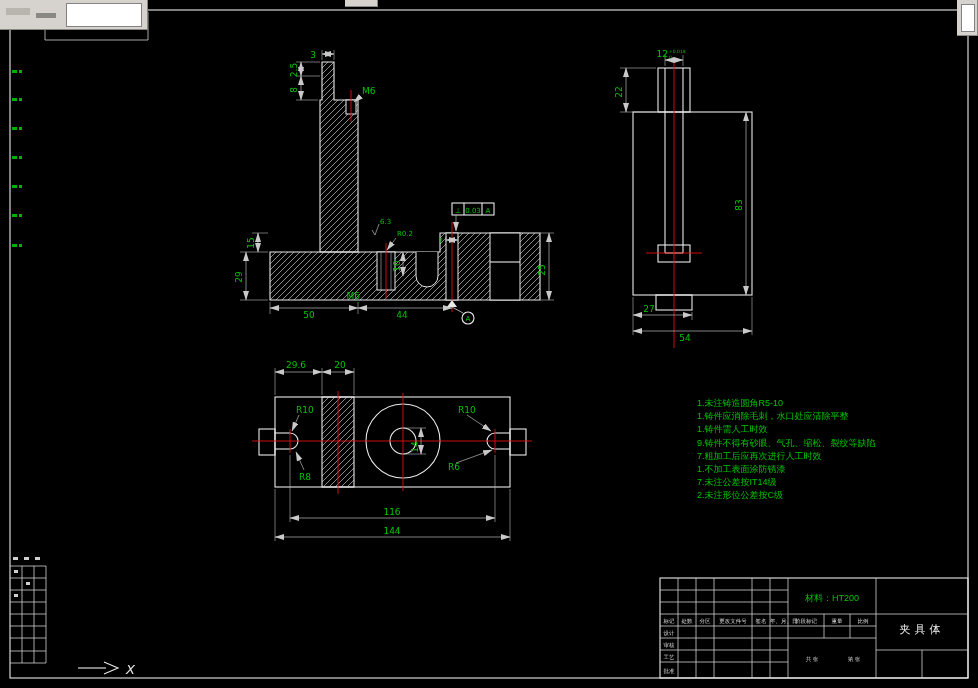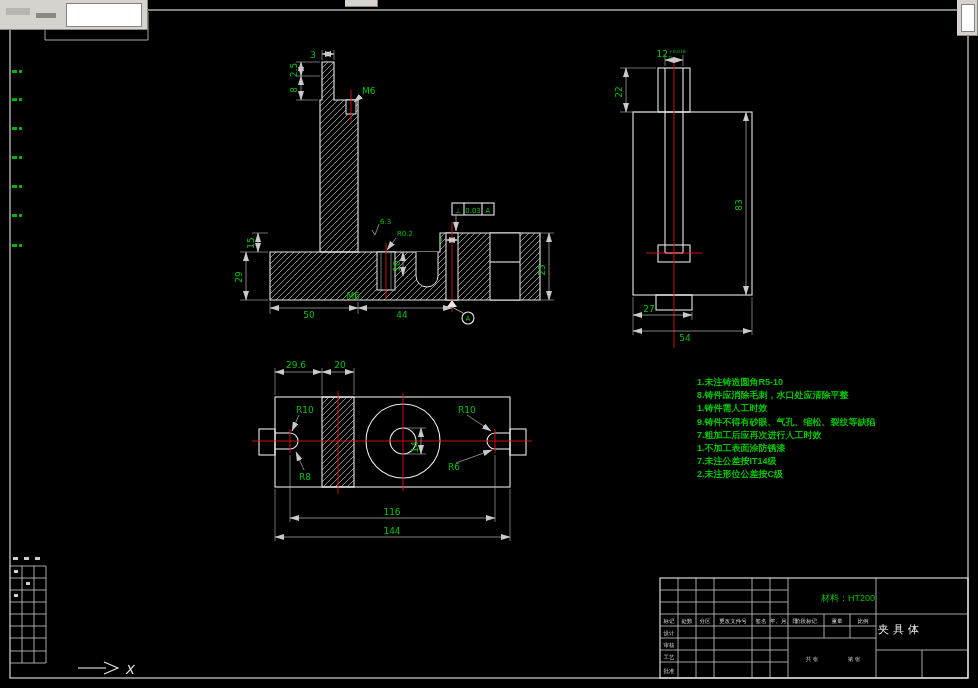--- a/index.html
+++ b/index.html
@@ -14,24 +14,24 @@
   .dim{stroke:#b9b9b9;stroke-width:0.7;fill:none;marker-start:url(#ae);marker-end:url(#ae);}
   .lead{stroke:#b9b9b9;stroke-width:0.7;fill:none;marker-end:url(#ae);}
   .thin{stroke:#cfcfcf;stroke-width:0.8;fill:none;}
   .gt {fill:#00c400;font-size:9px;}
   .gs {fill:#00c400;font-size:7px;}
   .wt {fill:#e9e9e9;}
   .zone{fill:#00b000;}
   .abs{position:absolute;}
   .chrome{position:absolute;background:#d6d3ce;box-sizing:border-box;border-right:1px solid #8a8883;border-bottom:1px solid #8a8883;}
   .chrome .wbox{position:absolute;background:#fff;border:1px solid #848284;}
-  .notes{position:absolute;left:697px;top:376px;color:#00c400;font-size:9px;line-height:13.2px;white-space:nowrap;font-weight:bold;}
+  .notes{position:absolute;left:697px;top:397px;color:#00c400;font-size:9px;line-height:13.2px;white-space:nowrap;}
   .tlabel{position:absolute;color:#d8d8d8;font-size:5.5px;line-height:10px;text-align:center;white-space:nowrap;}
-  .material{position:absolute;left:789px;top:592px;width:86px;text-align:right;color:#00c400;font-size:9px;}
-  .pname{position:absolute;left:878px;top:622px;width:88px;color:#eee;font-size:11px;letter-spacing:4px;}
+  .material{position:absolute;left:789px;top:592px;width:86px;text-align:center;color:#00c400;font-size:9px;}
+  .pname{position:absolute;left:878px;top:622px;width:88px;text-align:center;color:#eee;font-size:11px;letter-spacing:4px;}
 </style>
 </head>
 <body>
 
 <div id="stage">
 
   <svg width="978" height="688" viewBox="0 0 978 688" class="abs" style="left:0;top:0">
     <defs>
       <pattern id="hp" width="6" height="6" patternUnits="userSpaceOnUse">
         <path d="M-1,7 L7,-1" stroke="#c4c4c4" stroke-width="0.7"></path>
@@ -284,21 +284,21 @@
 
     <g>
       <line x1="78" y1="668" x2="106" y2="668" class="o" stroke-width="1"></line>
       <path d="M104,662 L118,668 L104,674" class="o" stroke-width="1"></path>
       <text class="wt" x="126" y="674" font-size="13" font-style="italic">X</text>
     </g>
   </svg>
 
   <div class="notes">
     <div class="note">1.未注铸造圆角R5-10</div>
-    <div class="note">8.铸件应消除毛刺，水口处应清除平整</div>
+    <div class="note">1.铸件应消除毛刺，水口处应清除平整</div>
     <div class="note">1.铸件需人工时效</div>
     <div class="note">9.铸件不得有砂眼、气孔、缩松、裂纹等缺陷</div>
     <div class="note">7.粗加工后应再次进行人工时效</div>
     <div class="note">1.不加工表面涂防锈漆</div>
     <div class="note">7.未注公差按IT14级</div>
     <div class="note">2.未注形位公差按C级</div>
   </div>
 
   <div>
     <div class="material">材料：HT200</div>

